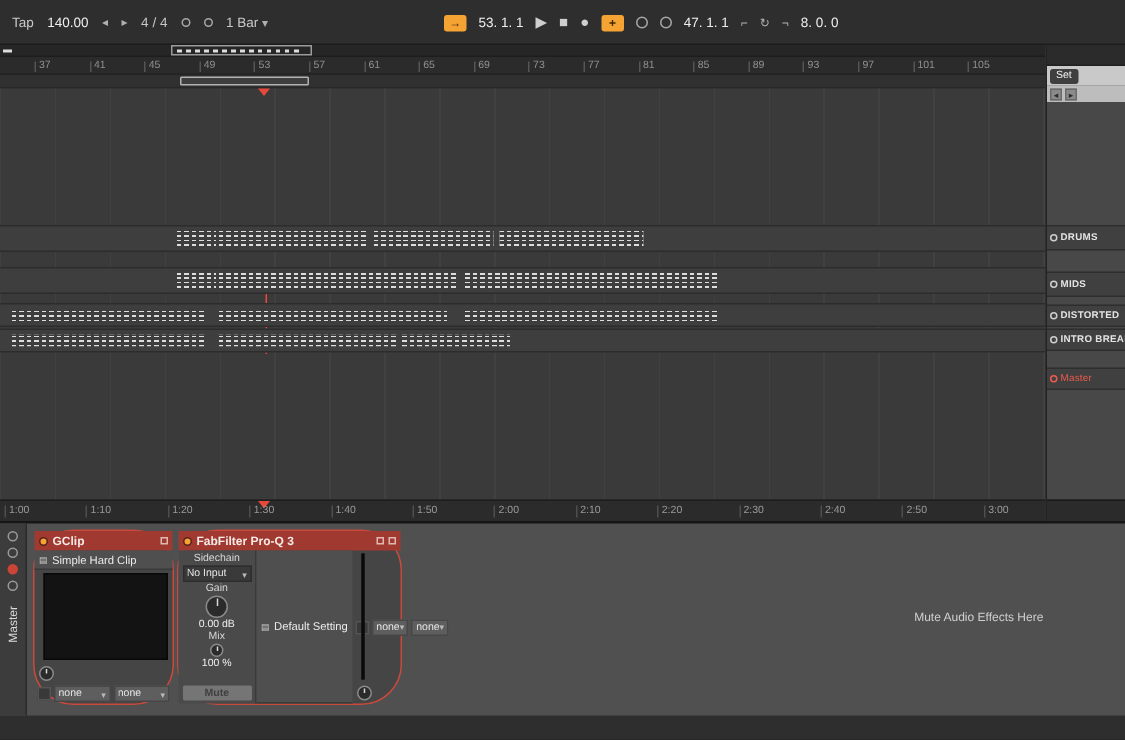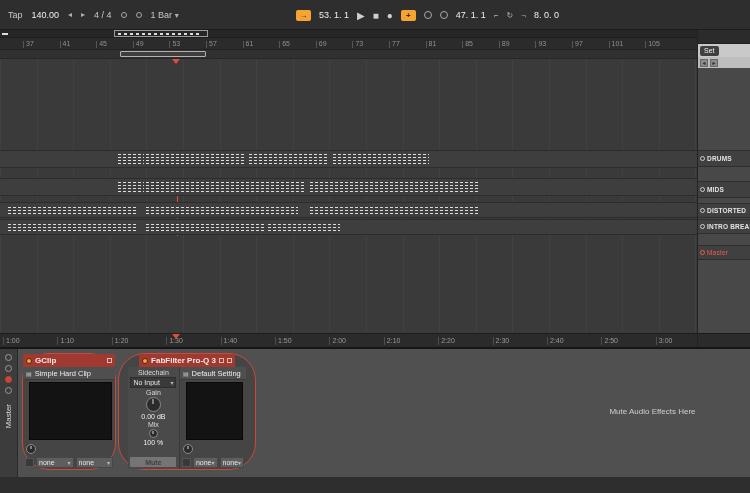--- a/index.html
+++ b/index.html
@@ -121,21 +121,21 @@
   .combo b { font-weight:normal; color:#bbb; font-size:6px; }
   .combo.dark { flex:none; width:46px; background:#3a3a3a; border-color:#2d2d2d; }
 
   .ff-body { flex:1; display:flex; min-height:0; }
   .ff-left { flex:0 0 52px; background:#4a4a4a; border-right:1px solid #3a3a3a; display:flex;
              flex-direction:column; align-items:center; padding:2px; gap:1px; }
   .ff-label { font-size:7px; color:#d8d8d8; }
   .ff-value { font-size:7px; color:#efefef; }
   .mute-chip { margin-top:auto; width:46px; height:10px; background:#757575; color:#3f3f3f; font-size:7px;
                font-weight:bold; display:flex; align-items:center; justify-content:center; border-radius:1px; }
-  .ff-right { flex:1; display:flex; flex-direction:column; min-width:0; }
+  .ff-right { flex:1; display:flex; flex-direction:row; min-width:0; }
 
   .drop-hint { position:absolute; left:555px; top:58px; width:195px; text-align:center; font-size:8px; color:#cfcfcf; }
 
   
   .statusbar { position:absolute; top:477px; left:0; right:0; height:16px; background:#2a2a2a;
                border-top:1px solid #141414; display:flex; align-items:center; gap:6px; padding-left:6px; }
   .statusbar .t-icon { font-size:7px; color:#909090; }
   .status-text { font-size:8.5px; color:#c9c9c9; }
 </style>
 </head>
@@ -311,21 +311,21 @@
               <i>none</i>
               <b>▾</b>
             </span>
           <span class="combo">
               <i>none</i>
               <b>▾</b>
             </span>
         </div>
       </div>
 
-      <div class="device sel" style="left:100px; width:138px;align-items:center;">
+      <div class="device sel" style="left:100px; width:150px;">
         <div class="dev-title">
           <span class="led"></span>
           <span class="dev-name">FabFilter Pro-Q 3</span>
           <span class="title-sq"></span>
           <span class="title-sq"></span>
         </div>
         <div class="ff-body">
           <div class="ff-left">
             <span class="ff-label">Sidechain</span>
             <span class="combo dark">

